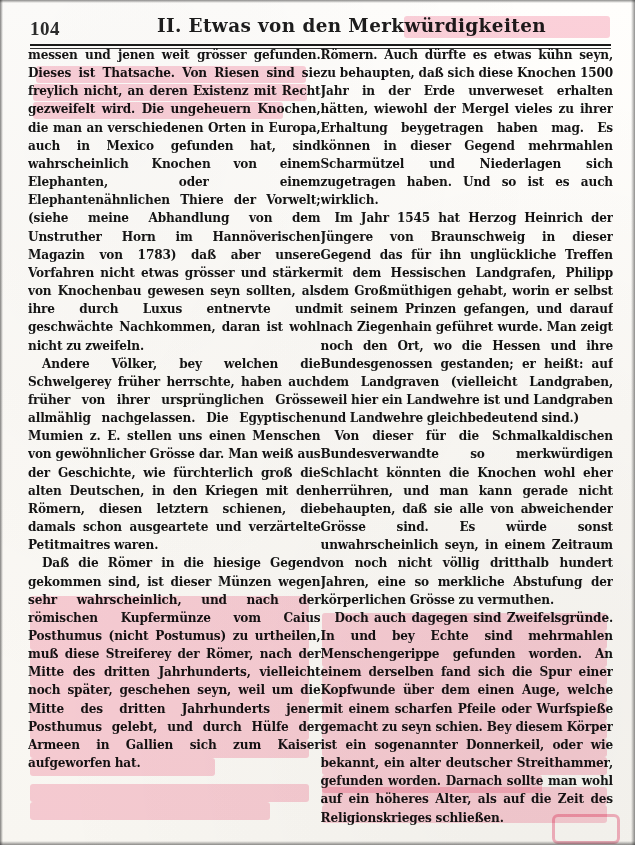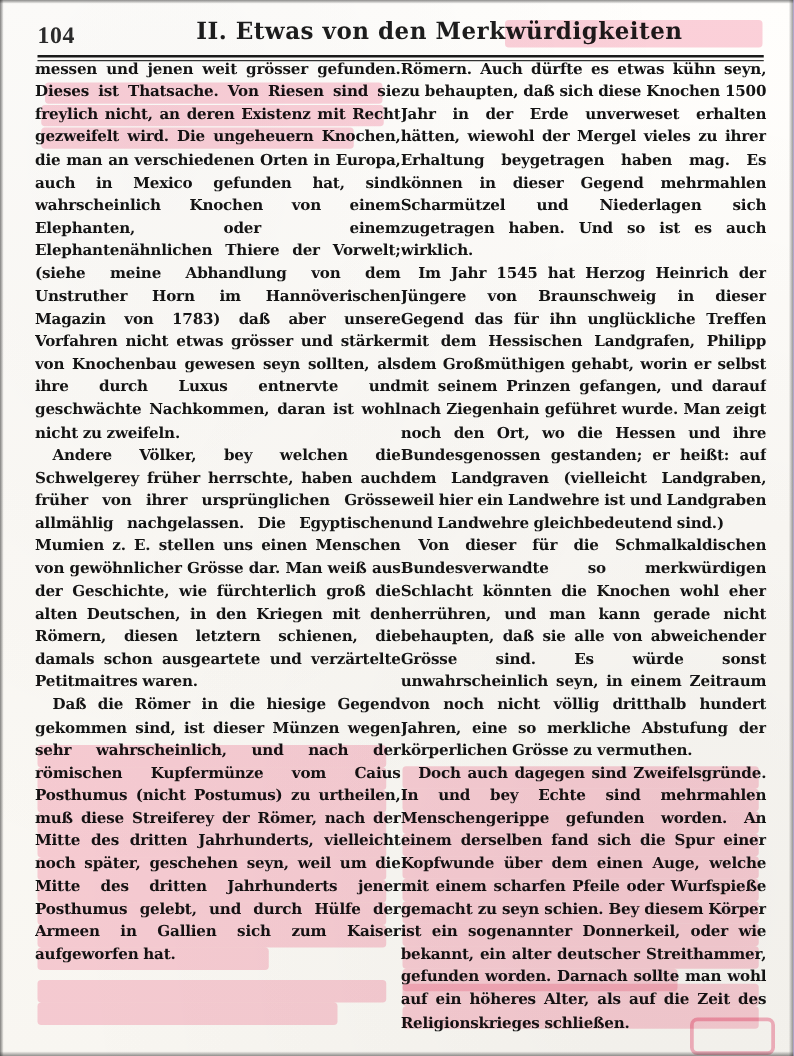--- a/index.html
+++ b/index.html
@@ -7,21 +7,21 @@
     padding: 0;
     background: #ffffff;
   }
   body {
     font-family: "Liberation Serif", serif;
   }
   #page {
     position: relative;
     width: 635px;
     height: 845px;
-    background: #8b5cf6;
+    background: #fca5a5;
     overflow: hidden;
   }
   
   #page::before {
     content: "";
     position: absolute;
     inset: 0;
     background:
       radial-gradient(ellipse at 20% 15%, rgba(0,0,0,0.025), rgba(0,0,0,0) 60%),
       radial-gradient(ellipse at 85% 85%, rgba(0,0,0,0.03), rgba(0,0,0,0) 65%),

